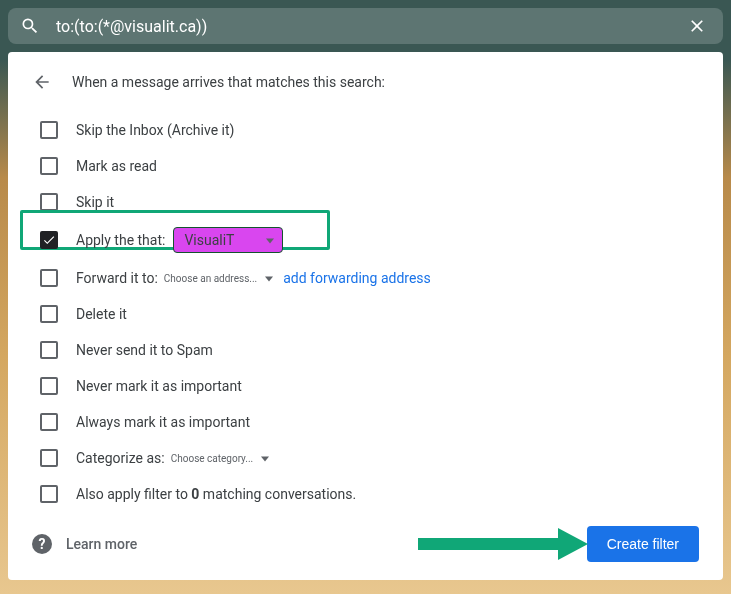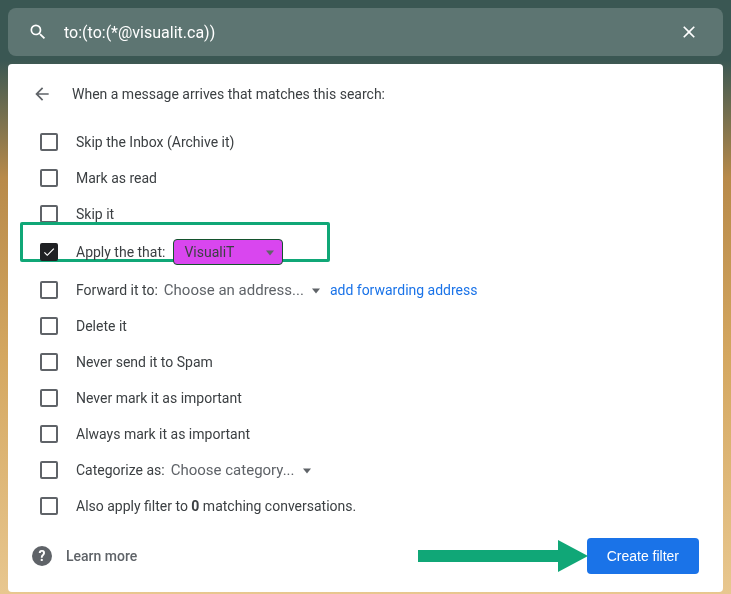--- a/index.html
+++ b/index.html
@@ -6,26 +6,26 @@
   body {
     font-family: 'Google Sans', Roboto, Arial, sans-serif;
     background: linear-gradient(to bottom, #3a5753 0%, #3a5753 10%, #b88a4a 30%, #d4a760 60%, #e8c78f 100%);
     width: 731px;
     height: 594px;
     overflow: hidden;
     position: relative;
   }
   .search-bar {
     background: rgba(255,255,255,0.18);
-    height: 48px;
+    height: 36px;
     margin: 8px;
     border-radius: 8px;
     display: flex;
     align-items: center;
-    padding: 0 20px;
+    padding: 0 12px;
     color: #fff;
   }
   .search-bar .search-icon { margin-right: 16px; display:flex; }
   .search-bar .search-text { flex: 1; font-size: 16px; color: #fff; }
   .search-bar .close-btn { cursor: pointer; display:flex; padding:4px; }
   .panel {
     background: #fff;
     margin: 0 8px 8px 8px;
     border-radius: 4px;
     padding: 20px 24px 18px 24px;
@@ -84,21 +84,21 @@
     content: "";
     position: absolute;
     right: 8px;
     top: 50%;
     transform: translateY(-30%);
     border-left: 4px solid transparent;
     border-right: 4px solid transparent;
     border-top: 5px solid #5f6368;
   }
   .plain-dropdown {
-    font-size: 15px;
+    font-size: 10px;
     color: #5f6368;
     margin-left: 6px;
     cursor: pointer;
     position: relative;
     padding-right: 16px;
   }
   .plain-dropdown::after {
     content: "";
     position: absolute;
     right: 0;

